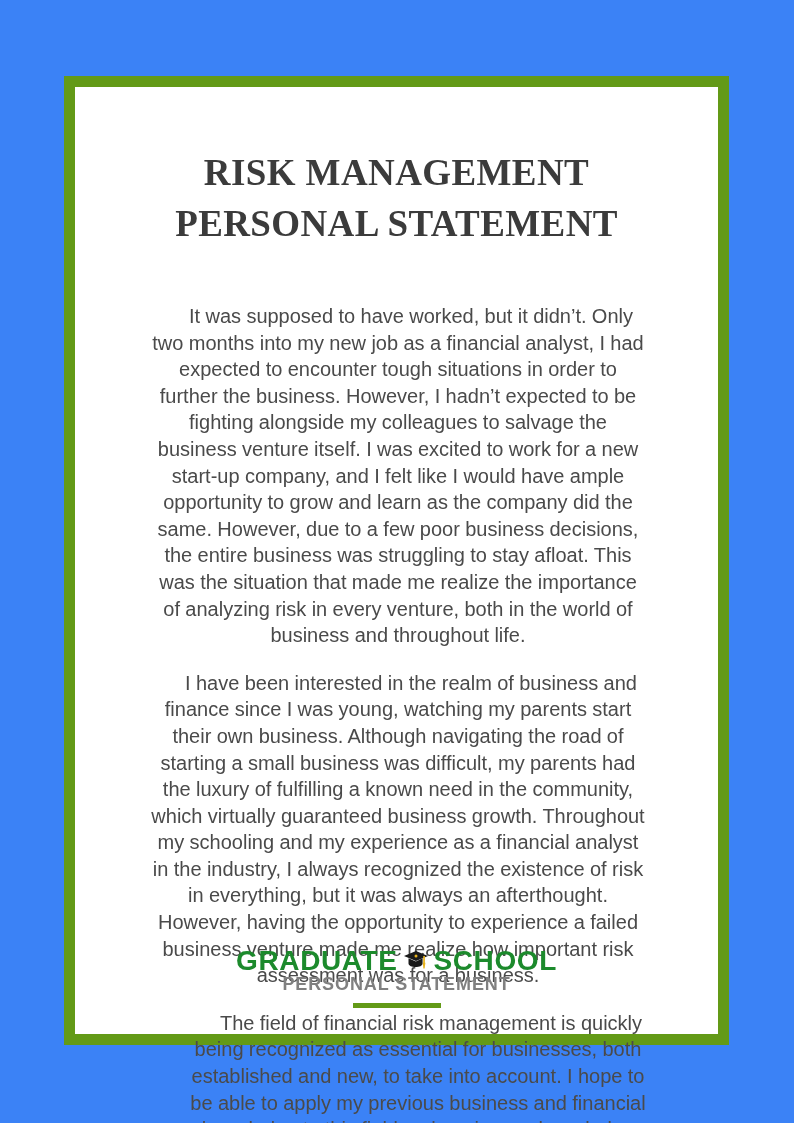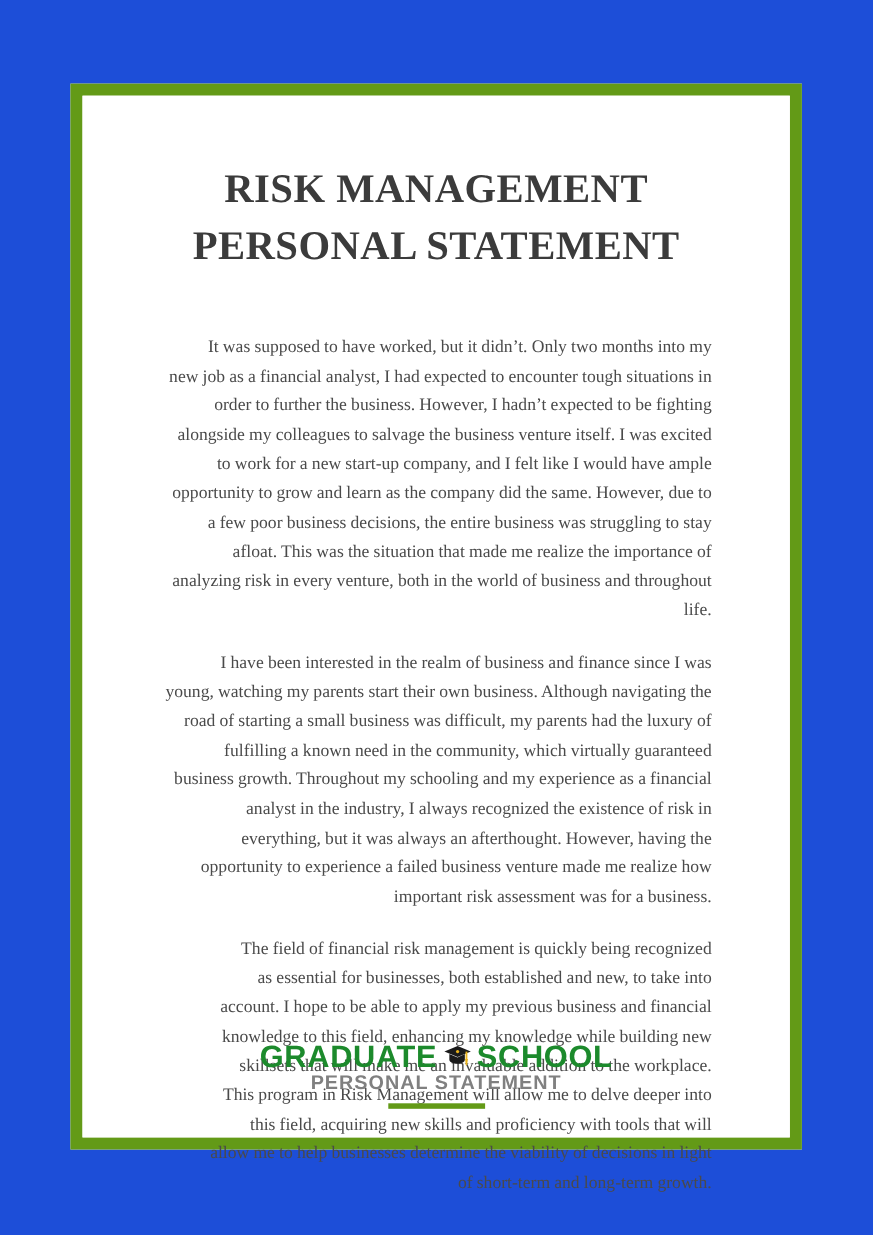--- a/index.html
+++ b/index.html
@@ -16,21 +16,21 @@
     position: relative;
   }
 
   
   #page {
     position: absolute;
     left: 0;
     top: 0;
     width: 794px;
     height: 1123px;
-    background: #1d4ed8;
+    background: #3b82f6;
   }
 
   #frame {
     position: absolute;
     left: 64px;
     top: 76px;
     width: 665px;
     height: 969px;
     box-sizing: border-box;
     border: 11px solid #639A17;
@@ -67,26 +67,26 @@
 
   
   #body-copy {
     position: absolute;
     left: 74px;
     top: 216px;
     width: 498px;
   }
   .para {
     margin: 0 0 21px 0;
-    font-family: Liberation Serif, serif;
-    font-size: 16px;
+    font-family: Liberation Sans, sans-serif;
+    font-size: 20px;
     line-height: 26.6px;
     color: #4a4a4a;
     text-indent: 26px;
-    text-align: right;
+    text-align: center;
     word-spacing: -0.2px;
   }
   .para:last-child {
     margin-bottom: 0;
     margin-left: 40px;
   }
 
   
   #footer-logo {
     position: absolute;

